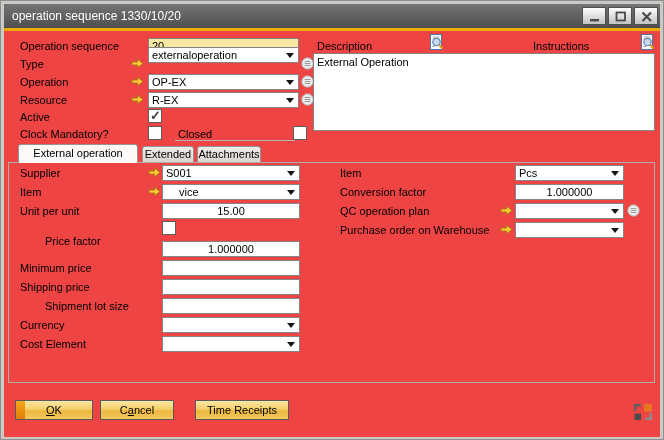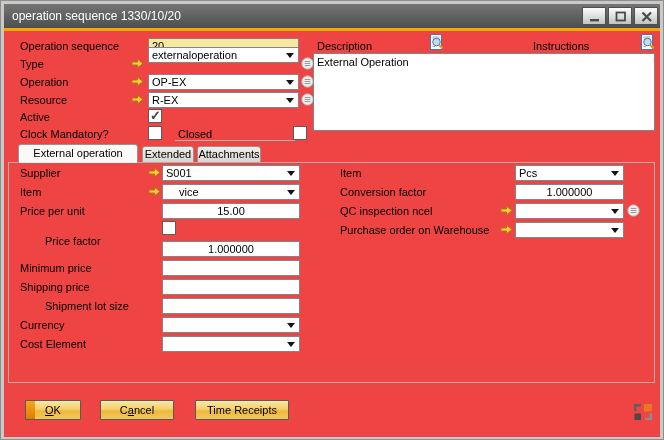--- a/index.html
+++ b/index.html
@@ -203,21 +203,21 @@
     <span class="icon" style="left:144px;top:155px">
       <svg width="13" height="11">
           <path d="M1 4 H6.5 V1.2 L12 5.5 L6.5 9.8 V7 H1 Z" fill="#FFC937" stroke="#A97A12"></path>
         </svg>
     </span>
     <div class="fld indent" style="left:158px;top:153px;width:138px">
       <span>vice</span>
       <span class="caret"></span>
     </div>
 
-    <div class="lbl" style="left:16px;top:173px">Price per unit</div>
+    <div class="lbl" style="left:16px;top:173px">Unit per unit</div>
     <div class="fld num" style="left:158px;top:172px;width:138px">15.00</div>
 
     <div class="cb" style="left:158px;top:190px"></div>
 
     <div class="lbl" style="left:41px;top:203px">Price factor</div>
     <div class="fld num" style="left:158px;top:210px;width:138px">1.000000</div>
 
     <div class="lbl" style="left:16px;top:230px">Minimum price</div>
     <div class="fld" style="left:158px;top:229px;width:138px"></div>
 
@@ -241,21 +241,21 @@
 
     <div class="lbl" style="left:336px;top:135px">Item</div>
     <div class="fld" style="left:511px;top:134px;width:109px">
       <span>Pcs</span>
       <span class="caret"></span>
     </div>
 
     <div class="lbl" style="left:336px;top:154px">Conversion factor</div>
     <div class="fld num" style="left:511px;top:153px;width:109px">1.000000</div>
 
-    <div class="lbl" style="left:336px;top:173px">QC inspection ncel</div>
+    <div class="lbl" style="left:336px;top:173px">QC operation plan</div>
     <span class="icon" style="left:496px;top:174px">
       <svg width="13" height="11">
           <path d="M1 4 H6.5 V1.2 L12 5.5 L6.5 9.8 V7 H1 Z" fill="#FFC937" stroke="#A97A12"></path>
         </svg>
     </span>
     <div class="fld" style="left:511px;top:172px;width:109px">
       <span></span>
       <span class="caret"></span>
     </div>
     <span class="icon" style="left:623px;top:173px">
@@ -269,21 +269,21 @@
     <span class="icon" style="left:496px;top:193px">
       <svg width="13" height="11">
           <path d="M1 4 H6.5 V1.2 L12 5.5 L6.5 9.8 V7 H1 Z" fill="#FFC937" stroke="#A97A12"></path>
         </svg>
     </span>
     <div class="fld" style="left:511px;top:191px;width:109px">
       <span></span>
       <span class="caret"></span>
     </div>
 
-    <div class="btn" style="left:21px;width:56px">
+    <div class="btn" style="left:11px;width:78px">
       <span class="okaccent"></span>
       <span></span><span class="key">O</span><span>K</span>
     </div>
     <div class="btn" style="left:96px;width:74px">
       <span>C</span><span class="key">a</span><span>ncel</span>
     </div>
     <div class="btn" style="left:191px;width:94px">
       <span>Time Receipts</span>
     </div>
 

